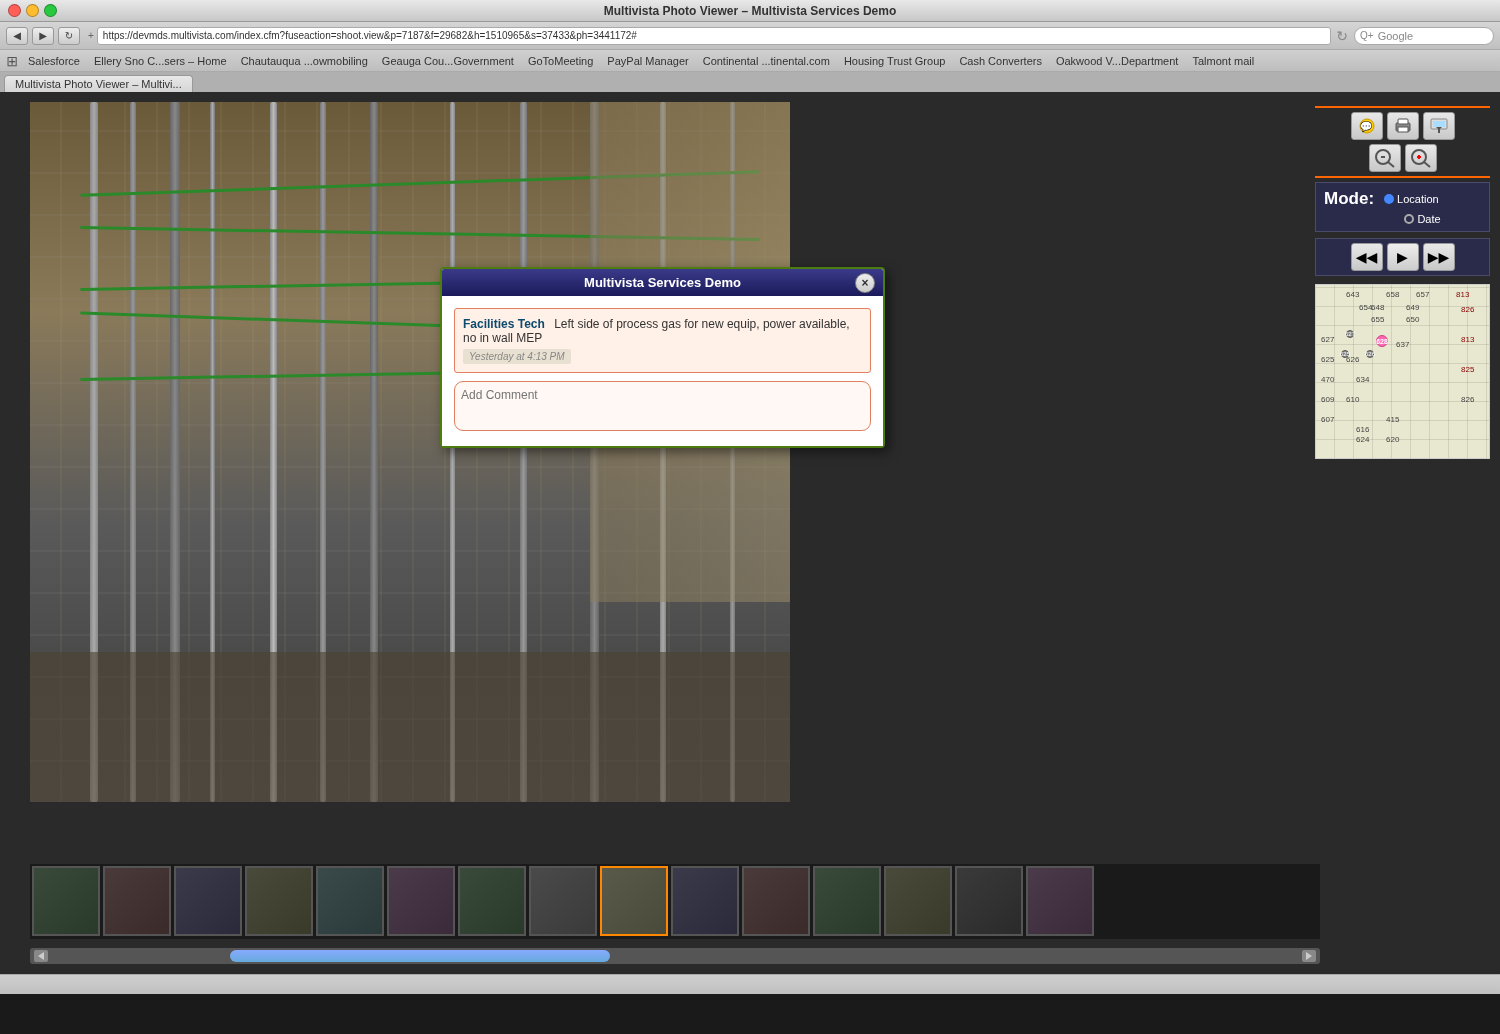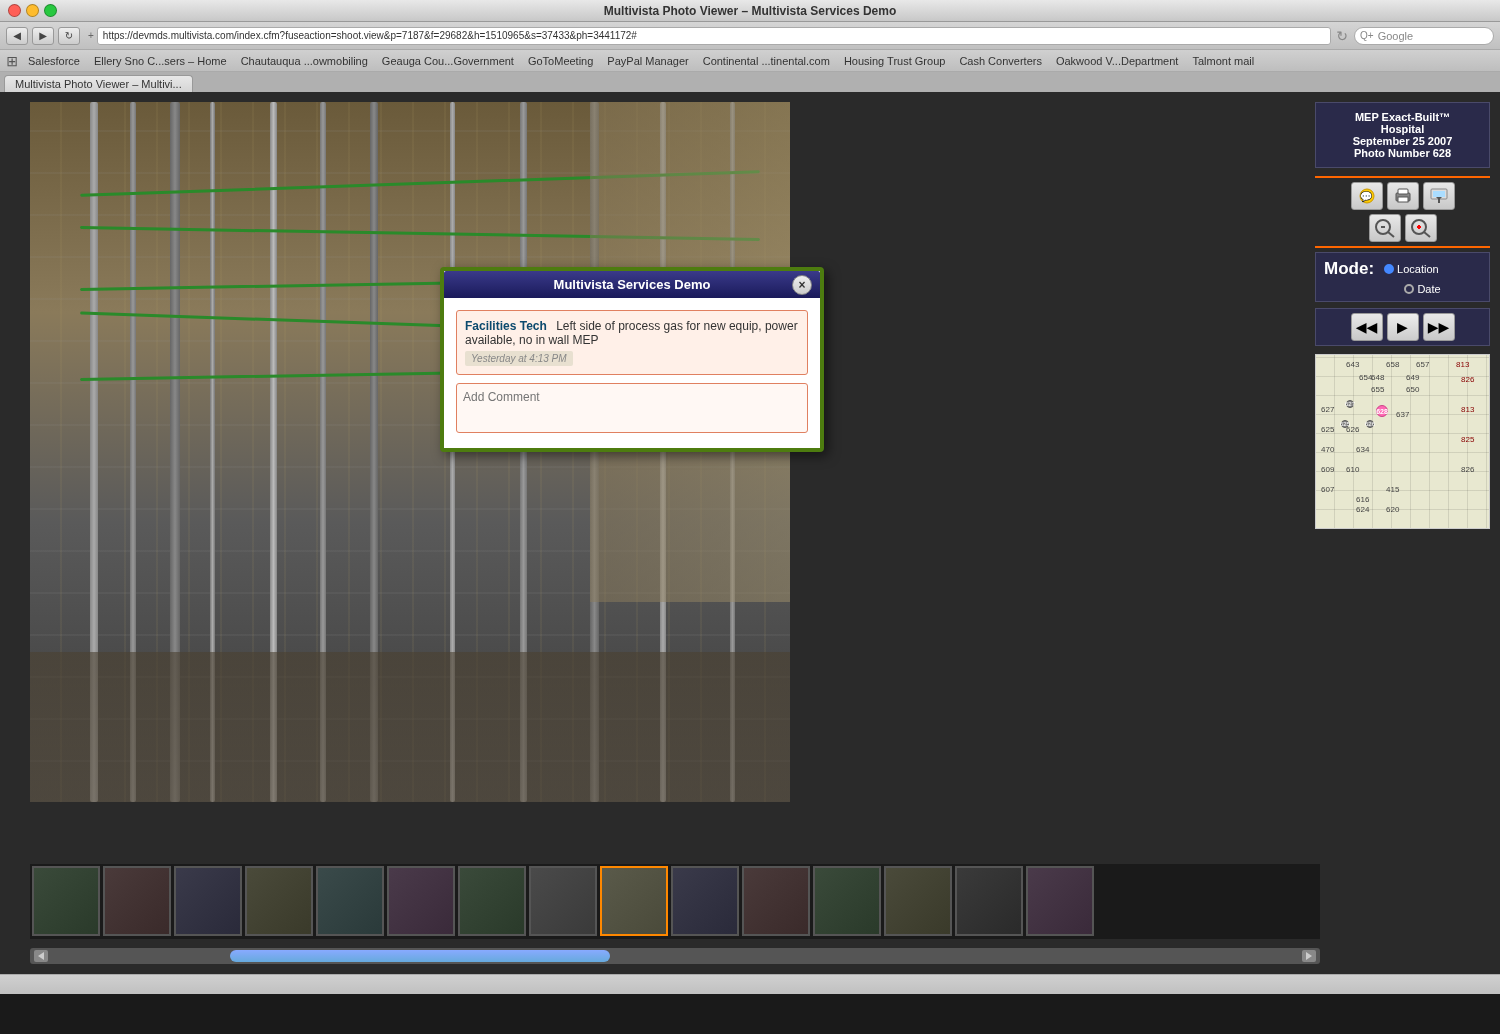--- a/index.html
+++ b/index.html
@@ -417,23 +417,23 @@
       right: 0;
       bottom: 0;
       z-index: 100;
     }
 
     
     .dialog {
       position: absolute;
       top: 175px;
       left: 440px;
-      width: 384px;
+      width: 445px;
       background: white;
-      border: 4px solid #4d7c0f;
+      border: 2px solid #4d7c0f;
       border-radius: 4px;
       z-index: 101;
       box-shadow: 4px 4px 12px rgba(0,0,0,0.5);
     }
     .dialog-titlebar {
       background: linear-gradient(to bottom, #3a3a8a, #1a1a5a);
       padding: 6px 10px;
       display: flex;
       align-items: center;
       justify-content: center;
@@ -492,21 +492,21 @@
       background: #e8e0d0;
       padding: 2px 6px;
       border-radius: 2px;
       display: inline-block;
       margin-top: 4px;
     }
     .add-comment-area {
       width: 100%;
       height: 50px;
       border: 1px solid #e08060;
-      border-radius: 3px;
+      border-radius: 9px;
       background: #fff8f4;
       padding: 6px;
       font-size: 12px;
       color: #ef4444;
       resize: none;
       font-family: Arial, sans-serif;
     }
 
     
     .status-bar {
@@ -597,26 +597,20 @@
       <div class="wire-green" style="left:50px; top:270px; width:680px; transform:rotate(-1deg);"></div>
 
       <div style="position:absolute; bottom:0; left:0; right:0; height:150px; background:linear-gradient(to top, #5a5040, #4a4030); opacity:0.6;"></div>
 
       <div style="position:absolute; top:0; right:0; width:200px; height:500px; background:linear-gradient(to left, #a0906a, #8a7a5a); opacity:0.5;"></div>
     </div>
   </div>
 
   <div class="right-panel">
 
-    <div class="info-box">
-      <div class="info-box-title">MEP Exact-Built™</div>
-      <div class="info-box-subtitle">Hospital</div>
-      <div class="info-box-date">September 25 2007</div>
-      <div class="info-box-photo">Photo Number 628</div>
-    </div>
 
     <div class="orange-divider"></div>
 
     <div class="tool-icons">
       <div class="tool-icon" title="Comment">
         <svg width="18" height="18" viewBox="0 0 18 18">
           <circle cx="9" cy="9" r="7" fill="#ffcc00" stroke="#cc9900" stroke-width="1"></circle>
           <text x="9" y="13" text-anchor="middle" font-size="10" fill="#cc6600">💬</text>
         </svg>
       </div>

